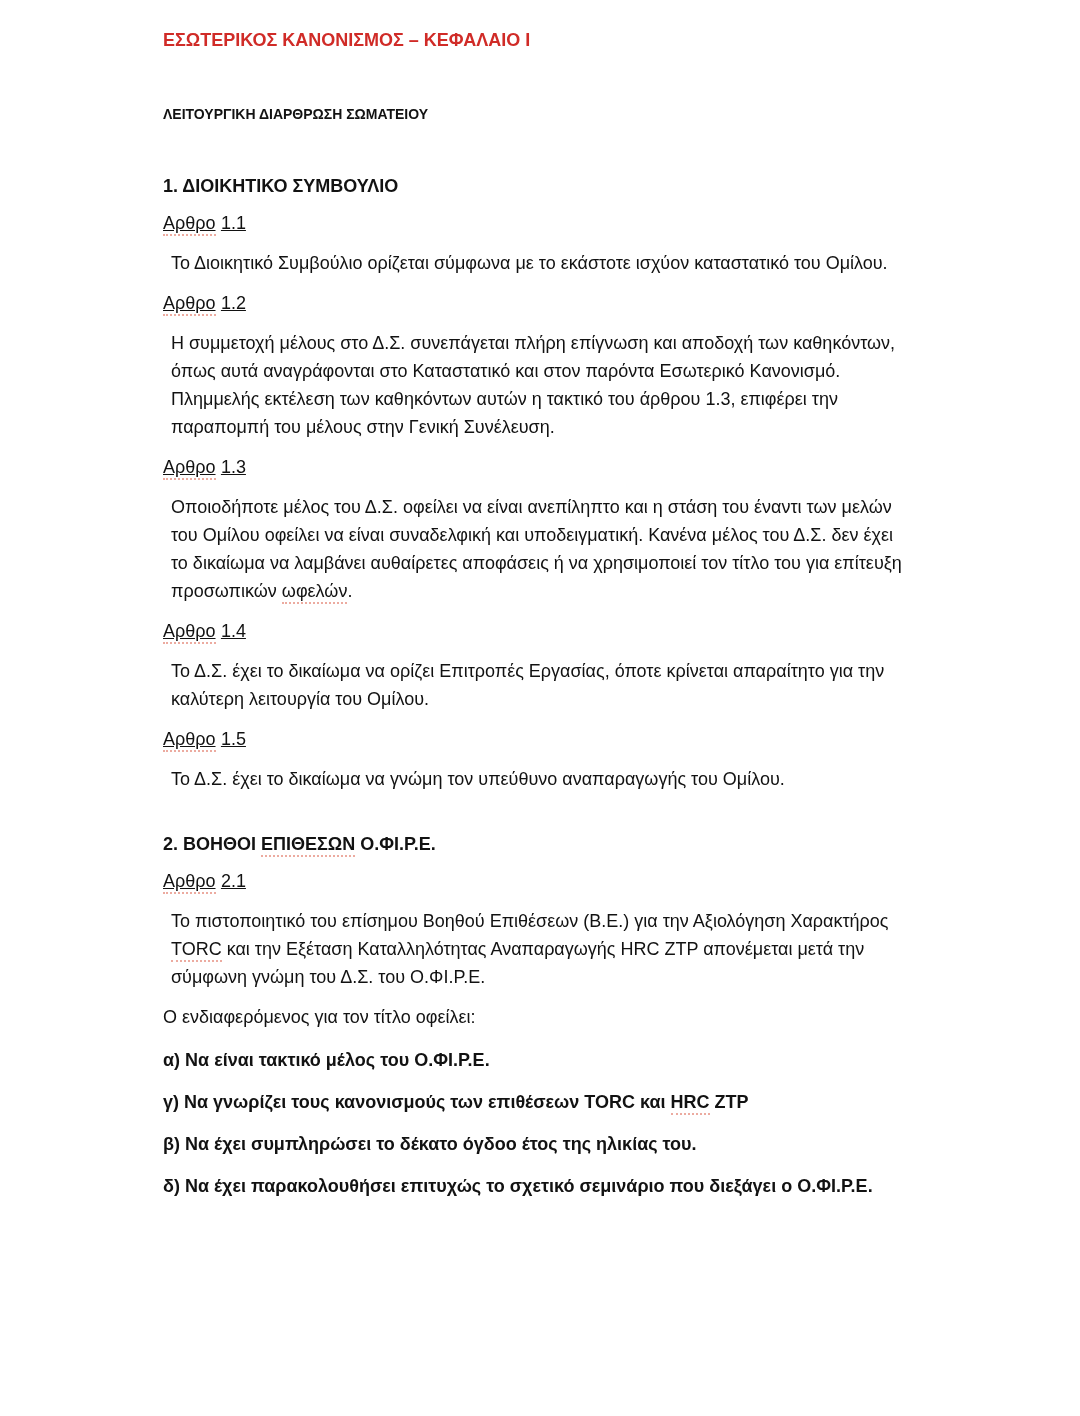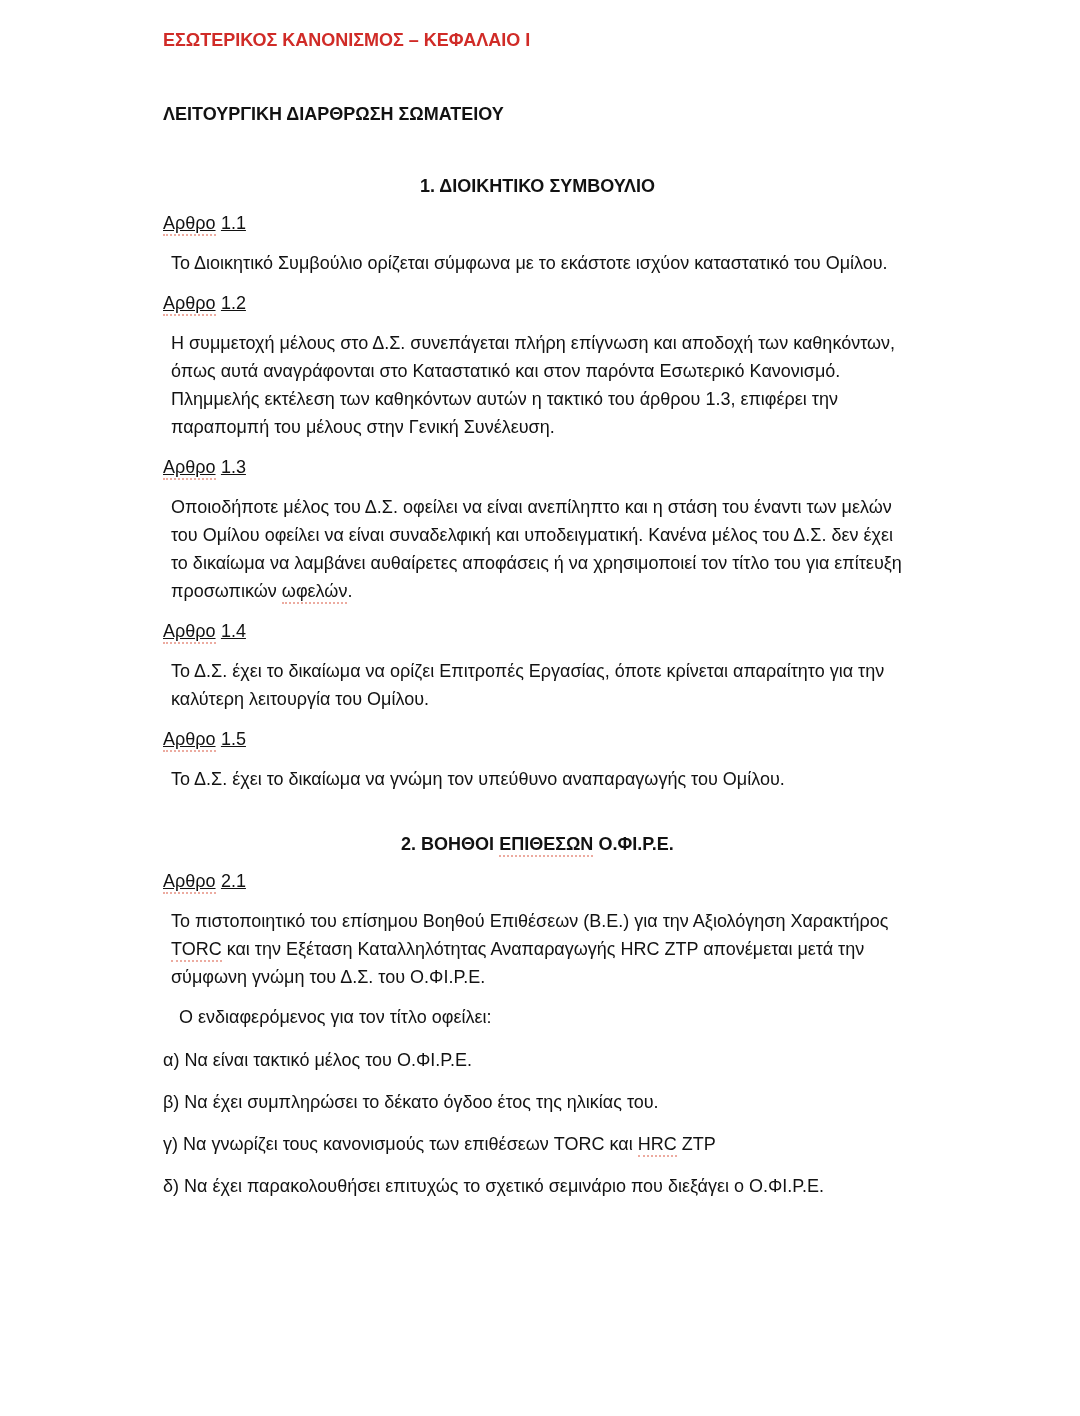--- a/index.html
+++ b/index.html
@@ -19,36 +19,35 @@
     line-height: 28px;
     color: var(--text_black);
   }
   .doc-title {
     color: var(--title_red);
     font-size: 18px;
     font-weight: bold;
     margin: 0 0 46px 0;
   }
   .doc-subtitle {
-    font-size: 18px;
+    font-size: 14px;
     font-weight: bold;
     margin: 0 0 44px 0;
   }
   .section-heading {
     font-size: 18px;
     font-weight: bold;
     margin: 0 0 9px 0;
-    text-align: center;
   }
   .section-gap { margin-top: 37px; }
   .article-label { margin: 0 0 12px 0; font-weight: normal; text-decoration: underline; }
   .article-label .num { margin-left: 0.30em; }
   .body-text { margin: 0 0 12px 8px; }
-  .intro-text { margin: 0 0 15px 16px; }
-  .list-item { margin: 0 0 14px 0; }
+  .intro-text { margin: 0 0 15px 0; }
+  .list-item { margin: 0 0 14px 0; font-weight: bold; }
   .misspell {
     border-bottom: 2px dotted var(--spell_underline);
     padding-bottom: 1px;
   }
 </style>
 </head>
 <body>
 
 <div class="page">
 
@@ -74,17 +73,17 @@
   <p class="body-text">Το Δ.Σ. έχει το δικαίωμα να γνώμη τον υπεύθυνο αναπαραγωγής του Ομίλου.</p>
 
   <h3 class="section-heading section-gap"><span>2. ΒΟΗΘΟΙ </span><span class="misspell">ΕΠΙΘΕΣΩΝ</span><span> Ο.ΦΙ.Ρ.Ε.</span></h3>
 
   <p class="article-label"><span class="misspell">Αρθρο</span><span class="num">2.1</span></p>
   <p class="body-text"><span>Το πιστοποιητικό του επίσημου Βοηθού Επιθέσεων (Β.Ε.) για την Αξιολόγηση Χαρακτήρος </span><span class="misspell">TORC</span><span> και την Εξέταση Καταλληλότητας Αναπαραγωγής HRC ZTP απονέμεται μετά την σύμφωνη γνώμη του Δ.Σ. του Ο.ΦΙ.Ρ.Ε.</span></p>
 
   <p class="body-text intro-text">Ο ενδιαφερόμενος για τον τίτλο οφείλει:</p>
 
   <p class="list-item">α) Να είναι τακτικό μέλος του Ο.ΦΙ.Ρ.Ε.</p>
+  <p class="list-item"><span>γ) Να γνωρίζει τους κανονισμούς των επιθέσεων TORC και </span><span class="misspell">HRC</span><span> ZTP</span></p>
   <p class="list-item">β) Να έχει συμπληρώσει το δέκατο όγδοο έτος της ηλικίας του.</p>
-  <p class="list-item"><span>γ) Να γνωρίζει τους κανονισμούς των επιθέσεων TORC και </span><span class="misspell">HRC</span><span> ZTP</span></p>
   <p class="list-item">δ) Να έχει παρακολουθήσει επιτυχώς το σχετικό σεμινάριο που διεξάγει ο Ο.ΦΙ.Ρ.Ε.</p>
 
 </div>
 
 </body></html>

